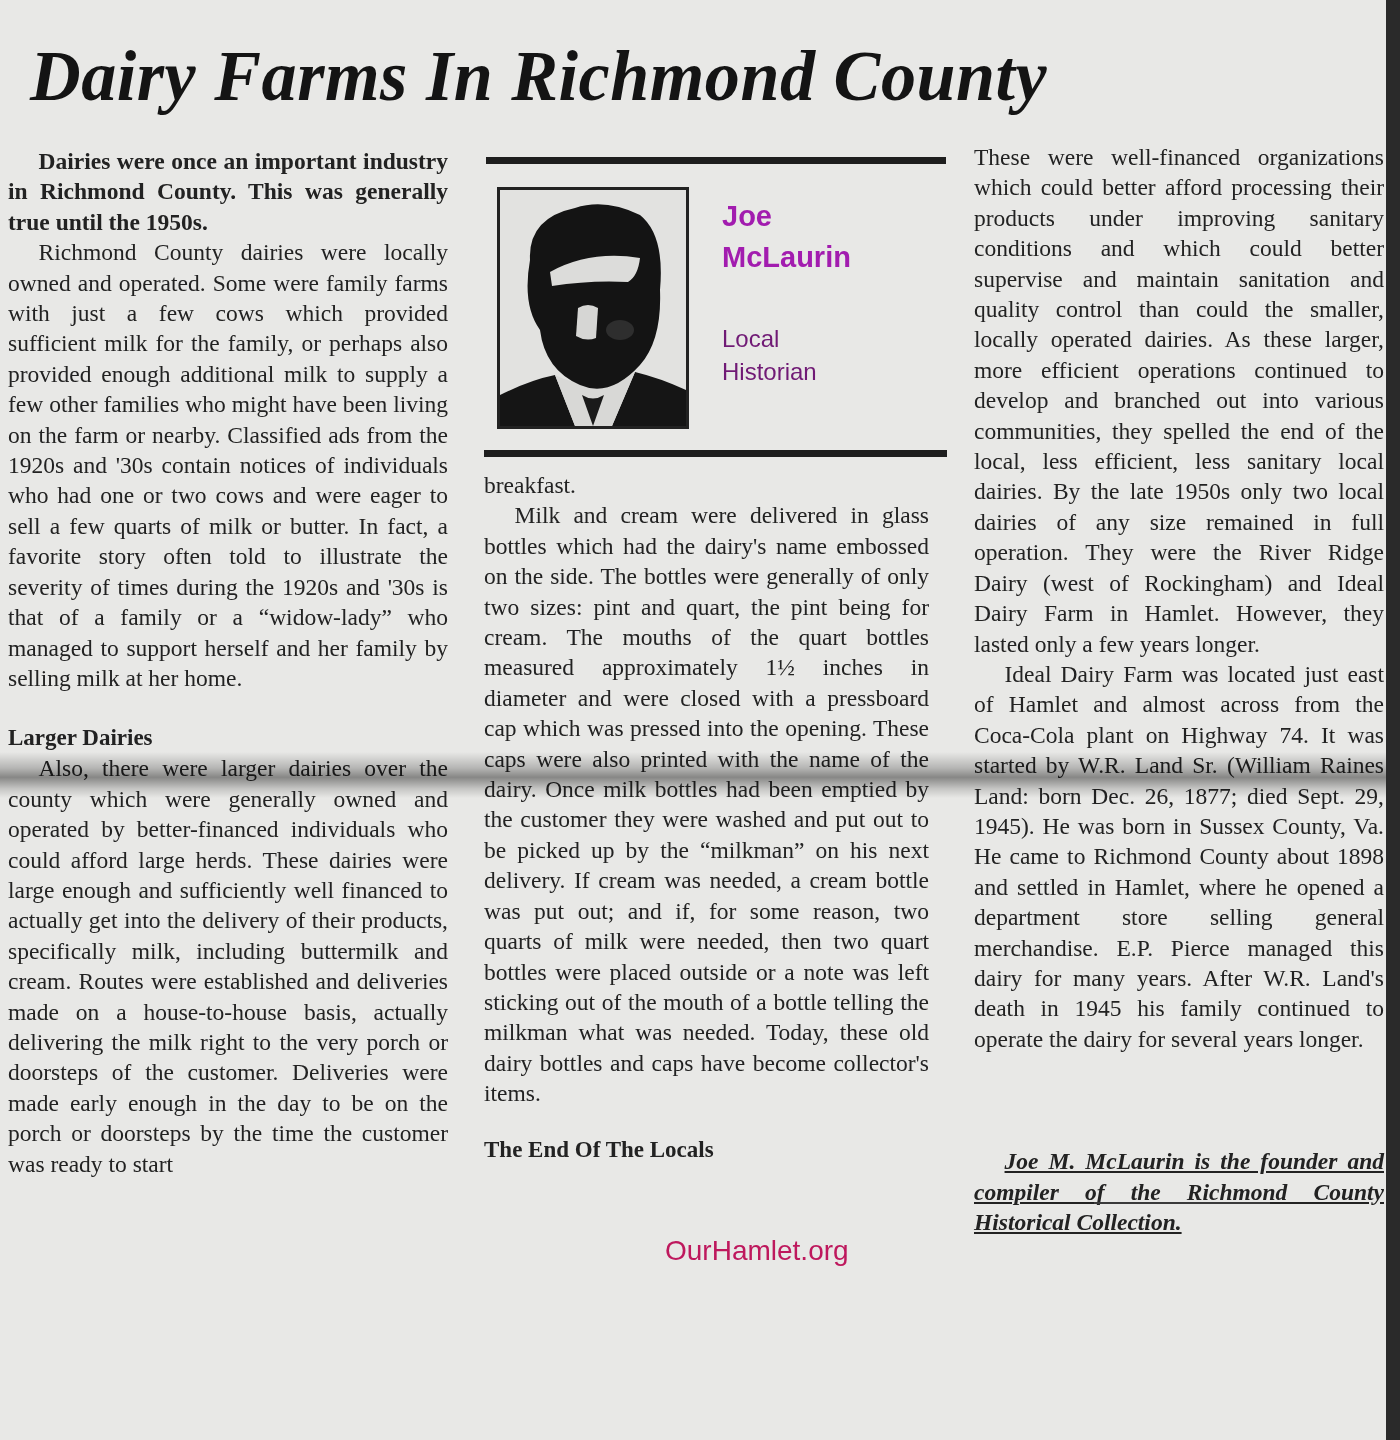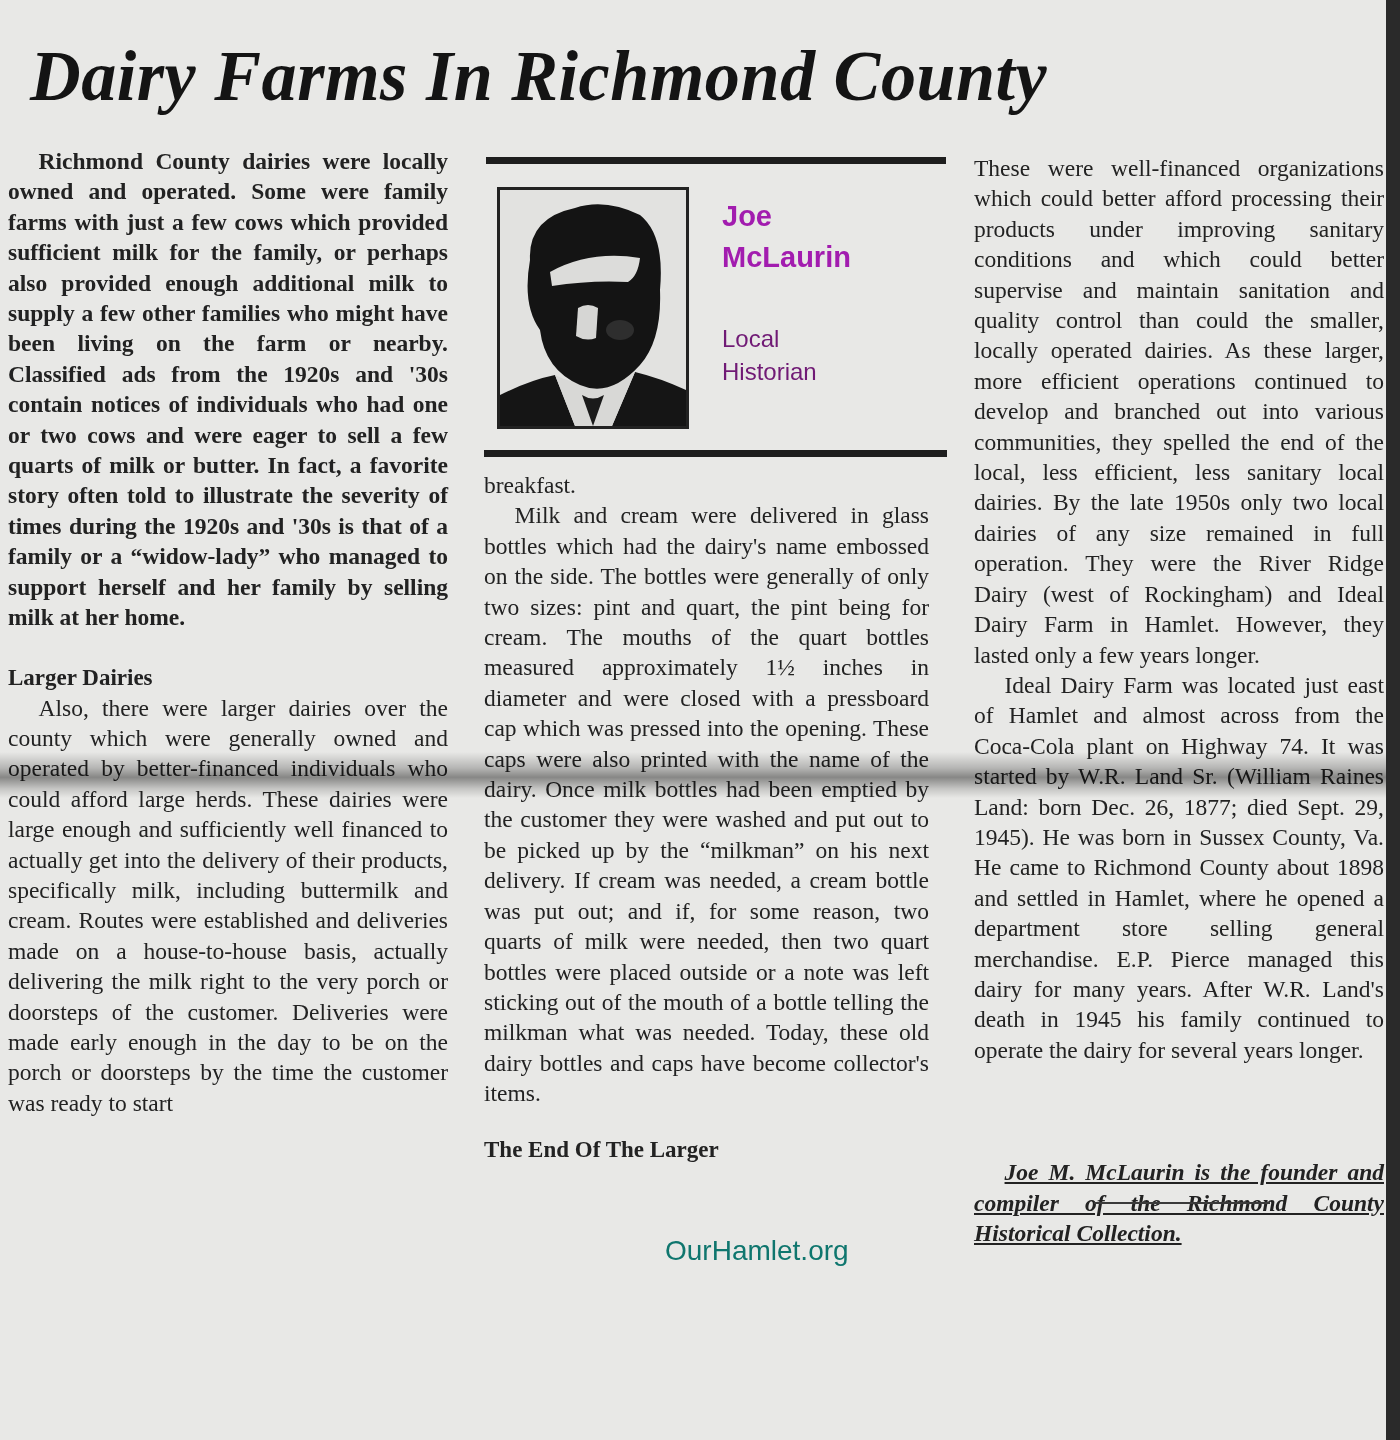--- a/index.html
+++ b/index.html
@@ -14,21 +14,21 @@
     position: absolute; left: 30px; top: 30px; width: 1320px;
     font-family: "Liberation Serif", serif; font-weight: bold; font-style: italic;
     font-size: 72px; line-height: 92px; letter-spacing: 0.5px; color: #141414;
     transform: scaleX(0.975); transform-origin: left top; white-space: nowrap;
   }
   .col { position: absolute; font-size: 23.5px; line-height: 30.4px; color: #222; }
   .col p { margin: 0; text-align: justify; text-align-last: left; }
   .col p.indent { text-indent: 1.3em; }
   .col1 { left: 8px; top: 146px; width: 440px; }
   .col2 { left: 484px; top: 470px; width: 445px; }
-  .col3 { left: 974px; top: 153px; width: 410px; }
+  .col3 { left: 974px; top: 142px; width: 410px; }
   .col1 p:first-child { font-weight: bold; }
   .subhead {
     font-weight: bold; text-align: left; text-indent: 0 !important;
     margin: 0; font-size: 23px; line-height: 30px;
   }
   .spacer { height: 30px; }
   .rule { position: absolute; background: #1e1e1e; }
   .rule-top { left: 486px; top: 157px; width: 460px; height: 7px; }
   .rule-bottom { left: 484px; top: 450px; width: 463px; height: 7px; }
   .rule-short { left: 1094px; top: 1202px; width: 176px; height: 2px; background: #3a3a3a; }
@@ -42,39 +42,40 @@
     font-size: 29px; line-height: 41px; color: #a21caf;
   }
   .byline-title {
     position: absolute; left: 722px; top: 322px;
     font-family: "Liberation Sans", "DejaVu Sans", sans-serif;
     font-size: 24px; line-height: 33px; color: #701a75;
   }
   .watermark {
     position: absolute; left: 665px; top: 1233px;
     font-family: "Liberation Sans", "DejaVu Sans", sans-serif;
-    font-size: 28px; color: #0f766e; line-height: 36px;
+    font-size: 28px; color: #be185d; line-height: 36px;
   }
   .fold {
     position: absolute; left: 0; top: 752px; width: 1400px; height: 46px;
     background: linear-gradient(to bottom, rgba(0,0,0,0) 0%, rgba(0,0,0,0.22) 35%, rgba(0,0,0,0.42) 55%, rgba(0,0,0,0.15) 80%, rgba(0,0,0,0) 100%);
     pointer-events: none;
   }
   .right-border { position: absolute; right: 0; top: 0; width: 14px; height: 1440px; background: #2a2a2a; }
   .italic-note { font-style: italic; font-weight: bold; text-decoration: underline; }
   .next-week-label { font-weight: bold; }
 </style>
 </head>
 <body>
 
 <div class="page">
 
   <div class="headline">Dairy Farms In Richmond County</div>
 
   <div class="col col1">
+    <p class="indent">Dairies were once an important industry in Richmond County. This was generally true until the 1950s.</p>
     <p class="indent">Richmond County dairies were locally owned and operated. Some were family farms with just a few cows which provided sufficient milk for the family, or perhaps also provided enough additional milk to supply a few other families who might have been living on the farm or nearby. Classified ads from the 1920s and '30s contain notices of individuals who had one or two cows and were eager to sell a few quarts of milk or butter. In fact, a favorite story often told to illustrate the severity of times during the 1920s and '30s is that of a family or a “widow-lady” who managed to support herself and her family by selling milk at her home.</p>
     <div class="spacer"></div>
     <p class="subhead">Larger Dairies</p>
     <p class="indent">Also, there were larger dairies over the county which were generally owned and operated by better-financed individuals who could afford large herds. These dairies were large enough and sufficiently well financed to actually get into the delivery of their products, specifically milk, including buttermilk and cream. Routes were established and deliveries made on a house-to-house basis, actually delivering the milk right to the very porch or doorsteps of the customer. Deliveries were made early enough in the day to be on the porch or doorsteps by the time the customer was ready to start</p>
   </div>
 
   <div class="rule rule-top"></div>
   <div class="photo-box" title="Portrait photo of Joe McLaurin">
     <svg width="186" height="236" viewBox="0 0 186 236">
       <rect x="0" y="0" width="186" height="236" fill="#e2e2e0"></rect>
@@ -102,21 +103,21 @@
   <div class="byline-title">
     <div>Local</div>
     <div>Historian</div>
   </div>
   <div class="rule rule-bottom"></div>
 
   <div class="col col2">
     <p>breakfast.</p>
     <p class="indent">Milk and cream were delivered in glass bottles which had the dairy's name embossed on the side. The bottles were generally of only two sizes: pint and quart, the pint being for cream. The mouths of the quart bottles measured approximately 1½ inches in diameter and were closed with a pressboard cap which was pressed into the opening. These caps were also printed with the name of the dairy. Once milk bottles had been emptied by the customer they were washed and put out to be picked up by the “milkman” on his next delivery. If cream was needed, a cream bottle was put out; and if, for some reason, two quarts of milk were needed, then two quart bottles were placed outside or a note was left sticking out of the mouth of a bottle telling the milkman what was needed. Today, these old dairy bottles and caps have become collector's items.</p>
     <div style="height:26px"></div>
-    <p class="subhead">The End Of The Larger</p>
+    <p class="subhead">The End Of The Locals</p>
   </div>
 
   <div class="col col3">
     <p>These were well-financed organizations which could better afford processing their products under improving sanitary conditions and which could better supervise and maintain sanitation and quality control than could the smaller, locally operated dairies. As these larger, more efficient operations continued to develop and branched out into various communities, they spelled the end of the local, less efficient, less sanitary local dairies. By the late 1950s only two local dairies of any size remained in full operation. They were the River Ridge Dairy (west of Rockingham) and Ideal Dairy Farm in Hamlet. However, they lasted only a few years longer.</p>
     <p class="indent">Ideal Dairy Farm was located just east of Hamlet and almost across from the Coca-Cola plant on Highway 74. It was started by W.R. Land Sr. (William Raines Land: born Dec. 26, 1877; died Sept. 29, 1945). He was born in Sussex County, Va. He came to Richmond County about 1898 and settled in Hamlet, where he opened a department store selling general merchandise. E.P. Pierce managed this dairy for many years. After W.R. Land's death in 1945 his family continued to operate the dairy for several years longer.</p>
     <div style="height:62px"></div>
     <div style="height:30px"></div>
     <p class="indent italic-note">Joe M. McLaurin is the founder and compiler of the Richmond County Historical Collection.</p>
   </div>
   <div class="rule rule-short"></div>

